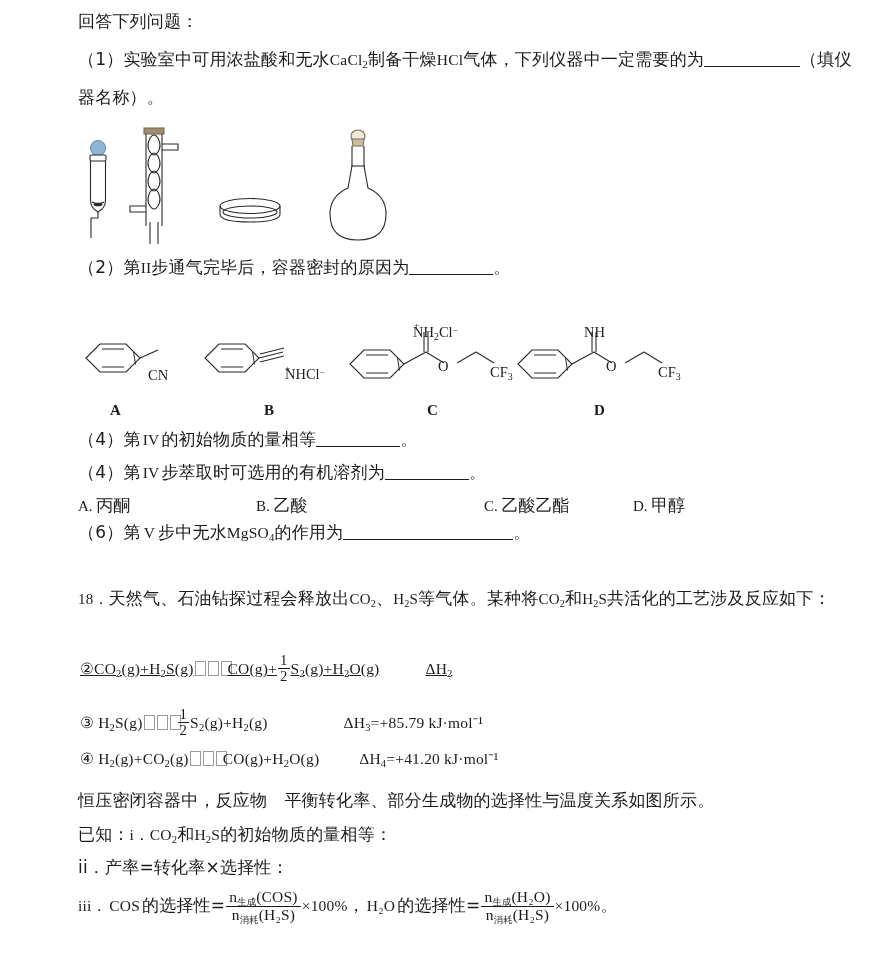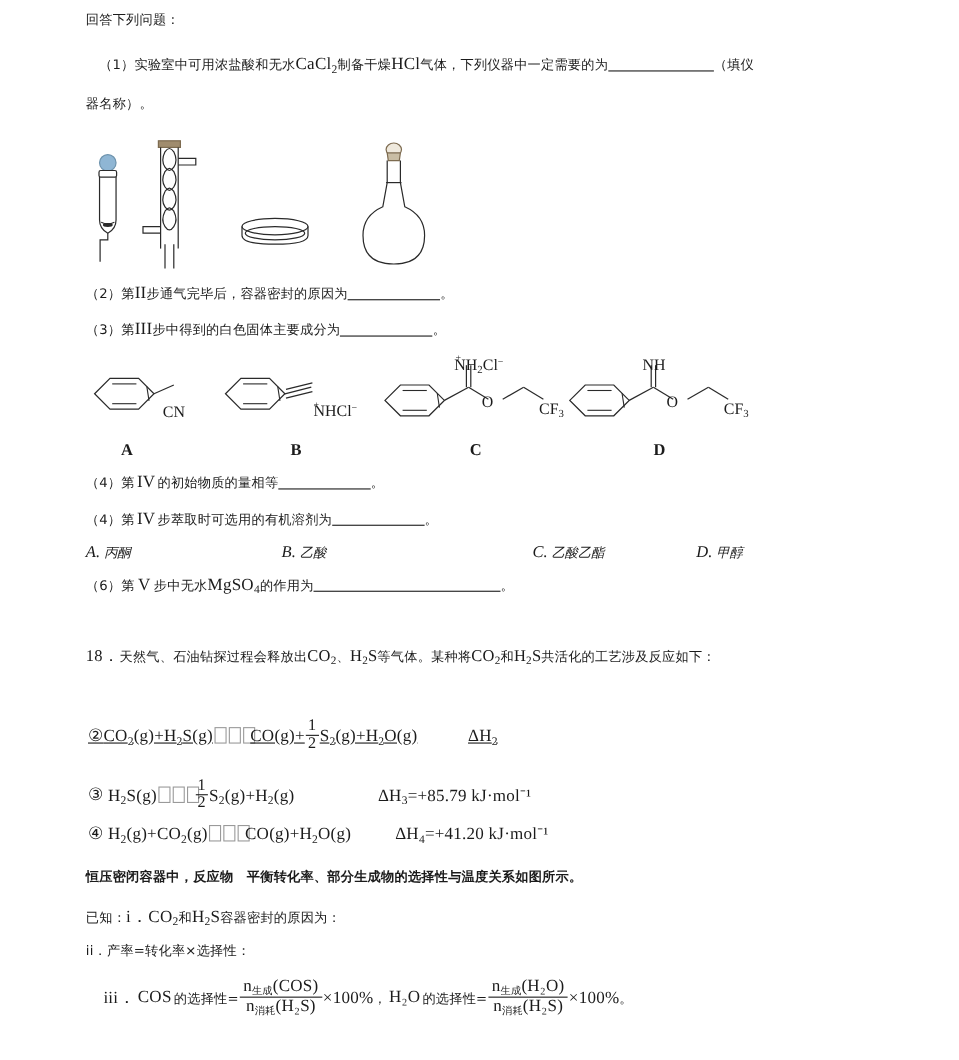--- a/index.html
+++ b/index.html
@@ -22,21 +22,21 @@
     padding: 0;
     box-sizing: border-box;
   }
   .line {
     position: absolute;
     white-space: nowrap;
     font-size: 15.5px;
     line-height: 1.1;
     letter-spacing: 0.2px;
   }
-  .cn { font-family: "DejaVu Sans", "Liberation Sans", sans-serif; font-size: 12px; }
+  .cn { font-family: "DejaVu Sans", "Liberation Sans", sans-serif; font-size: 17px; }
   .sci { font-family: "Liberation Serif", serif; }
   sub { font-size: 0.68em; vertical-align: -0.28em; }
   sup { font-size: 0.68em; vertical-align: 0.45em; }
   .blank {
     display: inline-block;
     border-bottom: 1.3px solid #1b1b1b;
     vertical-align: -2px;
   }
   .b-sm { width: 84px; }
   .b-md { width: 96px; }
@@ -85,30 +85,30 @@
     font-size: 15px;
     font-family: "Liberation Serif", serif;
     font-weight: 600;
   }
   .chem-text {
     position: absolute;
     font-size: 14.5px;
     font-family: "Liberation Serif", serif;
     white-space: nowrap;
   }
-  .opt { position: absolute; font-size: 15px; white-space: nowrap; font-style: italic; }
+  .opt { position: absolute; font-size: 15px; white-space: nowrap; }
 </style>
 </head>
 <body>
 
 <div class="page">
 
   <div class="line cn" style="left:78px; top:12px;">回答下列问题：</div>
 
-  <div class="line" style="left:78px; top:50px;margin-left:12px;">
+  <div class="line" style="left:78px; top:50px;">
     <span class="cn">（1）实验室中可用浓盐酸和无水</span><span class="sci"><span>CaCl</span><sub>2</sub></span><span class="cn">制备干燥</span><span class="sci">HCl</span><span class="cn">气体，下列仪器中一定需要的为</span><span class="blank b-md"></span><span class="cn">（填仪</span>
   </div>
   <div class="line cn" style="left:78px; top:88px;">器名称）。</div>
 
   <div class="figure" style="left:78px; top:126px;">
     <svg width="340" height="120" viewBox="0 0 340 120">
       <g fill="none" stroke="#2a2a2a" stroke-width="1.1">
 
         <g>
           <circle cx="20" cy="22" r="7.5" fill="#8fb6d4" stroke="#6e93ad"></circle>
@@ -147,23 +147,20 @@
           <path d="M274 40 L270 62 Q252 70 252 88 Q252 114 280 114 Q308 114 308 88 Q308 70 290 62 L286 40"></path>
         </g>
       </g>
     </svg>
   </div>
 
   <div class="line" style="left:78px; top:258px;">
     <span class="cn">（2）第</span><span class="sci">II</span><span class="cn">步通气完毕后，容器密封的原因为</span><span class="blank b-sm"></span><span class="cn">。</span>
   </div>
 
-  <div class="line" style="left:78px; top:291px;">
-    <span class="cn">（3）第</span><span class="sci">III</span><span class="cn">步中得到的白色固体主要成分为</span><span class="blank b-sm"></span><span class="cn">。</span>
-  </div>
 
   <div class="figure" style="left:78px; top:318px;">
     <svg width="610" height="78" viewBox="0 0 610 78">
       <g fill="none" stroke="#2a2a2a" stroke-width="1.1">
 
         <g>
           <path d="M8 40 L22 26 L48 26 L62 40 L48 54 L22 54 Z"></path>
           <path d="M24 31 L46 31" stroke-width="1"></path>
           <path d="M24 49 L46 49" stroke-width="1"></path>
           <path d="M55.5 33.5 L57.5 46.5" stroke-width="1"></path>
@@ -278,25 +275,25 @@
   </div>
 
   <div class="line sci" style="left:80px; top:708px;">
     <span>③</span><span> H<sub>2</sub>S(g)</span><span class="eqarrow"><span class="tofu"></span><span class="tofu"></span><span class="tofu"></span></span><span class="frac halffrac"><span class="num">1</span><span class="den">2</span></span><span>S<sub>2</sub>(g)+H<sub>2</sub>(g)</span><span style="display:inline-block; width:76px;"></span><span><span>ΔH</span><sub>3</sub><span>=+85.79 kJ·mol⁻¹</span></span>
   </div>
 
   <div class="line sci" style="left:80px; top:750px;">
     <span>④</span><span> H<sub>2</sub>(g)+CO<sub>2</sub>(g)</span><span class="eqarrow"><span class="tofu"></span><span class="tofu"></span><span class="tofu"></span></span><span>CO(g)+H<sub>2</sub>O(g)</span><span style="display:inline-block; width:40px;"></span><span><span>ΔH</span><sub>4</sub><span>=+41.20 kJ·mol⁻¹</span></span>
   </div>
 
-  <div class="line cn" style="left:78px; top:791px;font-weight:bold;">恒压密闭容器中，反应物　平衡转化率、部分生成物的选择性与温度关系如图所示。</div>
+  <div class="line cn" style="left:78px; top:791px;">恒压密闭容器中，反应物　平衡转化率、部分生成物的选择性与温度关系如图所示。</div>
 
   <div class="line" style="left:78px; top:825px;">
-    <span class="cn">已知：</span><span class="sci">i．</span><span class="sci"><span>CO</span><sub>2</sub></span><span class="cn">和</span><span class="sci"><span>H</span><sub>2</sub><span>S</span></span><span class="cn">容器密封的原因为：</span>
+    <span class="cn">已知：</span><span class="sci">i．</span><span class="sci"><span>CO</span><sub>2</sub></span><span class="cn">和</span><span class="sci"><span>H</span><sub>2</sub><span>S</span></span><span class="cn">的初始物质的量相等：</span>
   </div>
 
   <div class="line cn" style="left:78px; top:858px;">ii．产率=转化率×选择性：</div>
 
-  <div class="line" style="left:78px; top:890px;margin-left:16px;">
+  <div class="line" style="left:78px; top:890px;">
     <span class="sci">iii．</span><span class="sci" style="padding:0 2px;">COS</span><span class="cn">的选择性=</span><span class="frac sci"><span class="num"><span>n</span><sub class="cn" style="font-size:0.6em;">生成</sub><span>(COS)</span></span><span class="den"><span>n</span><sub class="cn" style="font-size:0.6em;">消耗</sub><span>(H₂S)</span></span></span><span class="sci">×100%</span><span class="cn">，</span><span class="sci" style="padding:0 2px;">H₂O</span><span class="cn">的选择性=</span><span class="frac sci"><span class="num"><span>n</span><sub class="cn" style="font-size:0.6em;">生成</sub><span>(H₂O)</span></span><span class="den"><span>n</span><sub class="cn" style="font-size:0.6em;">消耗</sub><span>(H₂S)</span></span></span><span class="sci">×100%</span><span class="cn">。</span>
   </div>
 
 </div>
 
 </body></html>

